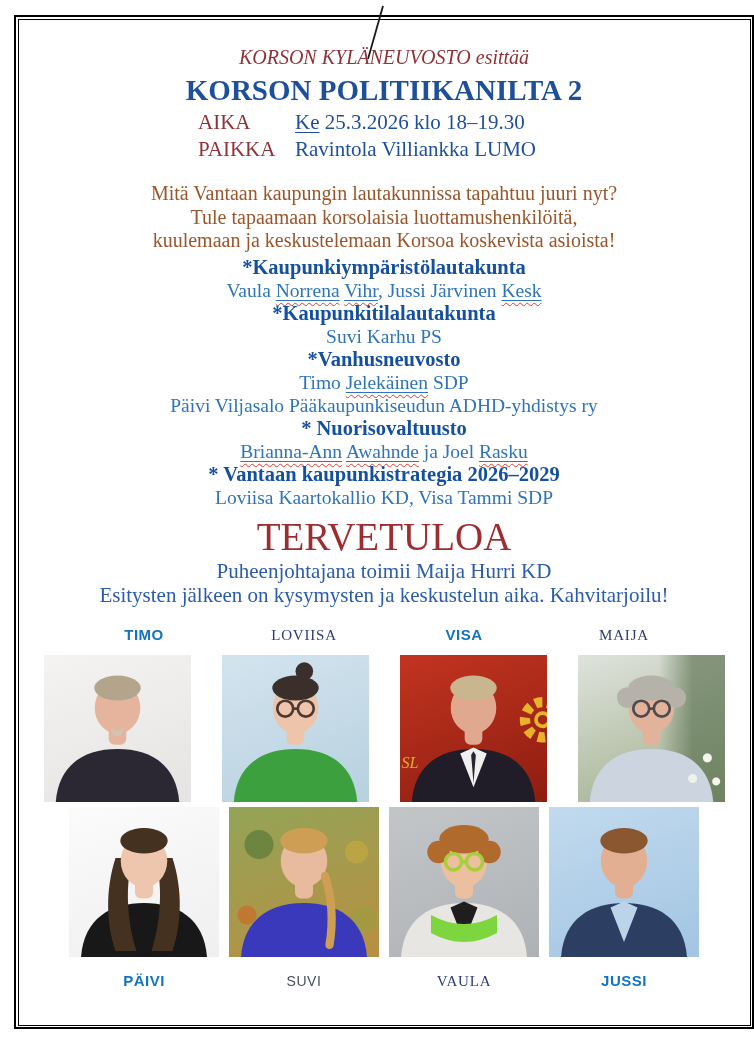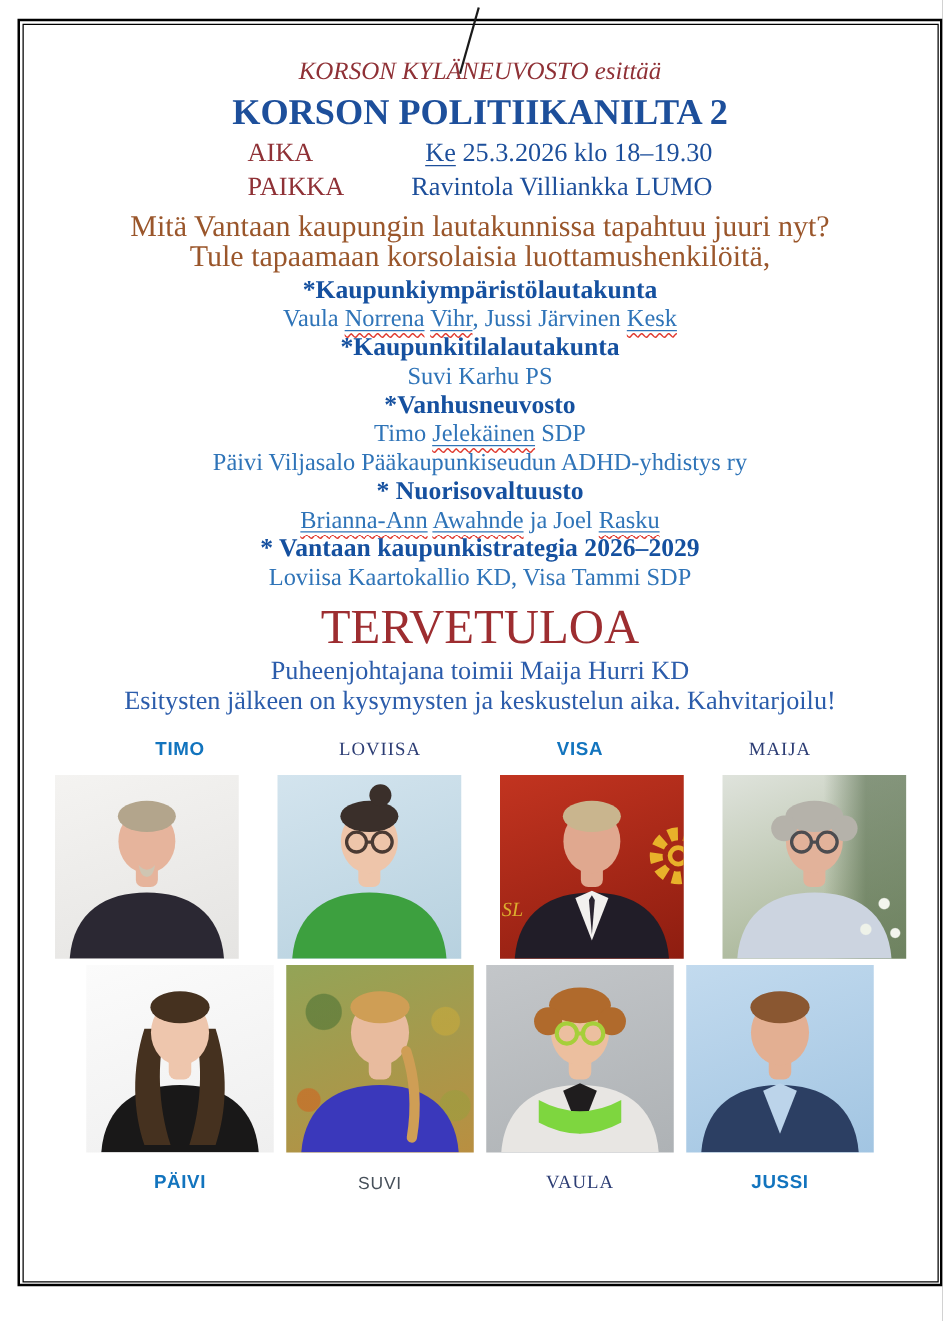--- a/index.html
+++ b/index.html
@@ -9,22 +9,22 @@
   .borderbox{position:absolute;left:14px;top:15px;right:24px;bottom:28px;
              border:2px solid var(--border_black,#000);pointer-events:none;}
   .borderbox::after{content:"";position:absolute;inset:1.5px;border:1px solid var(--border_black,#000);}
   .penmark{position:absolute;left:362px;top:3px;width:28px;height:60px;}
   .content{position:absolute;left:14px;top:15px;right:24px;bottom:28px;text-align:center;overflow:hidden;}
 
   .presents{margin-top:30px;font-style:italic;font-size:20px;line-height:24px;color:var(--maroon);}
   .title{margin-top:3px;font-weight:bold;font-size:29px;line-height:36px;color:var(--title_blue);}
   .meta{width:372px;margin:3px auto 0;display:flex;font-size:21px;line-height:23.5px;text-align:left;}
   .meta .ml{width:97px;color:var(--maroon);}
-  .meta .mv{flex:1;color:var(--title_blue);text-align:right;}
-  .intro{margin-top:10px;font-size:24px;line-height:23.5px;color:var(--body_brown);}
+  .meta .mv{flex:1;color:var(--title_blue);}
+  .intro{margin-top:21px;font-size:20px;line-height:23.5px;color:var(--body_brown);}
   .secs{margin-top:3px;line-height:23px;}
   .sec-h{font-weight:bold;font-size:20.5px;color:var(--header_blue);}
   .sec-m{font-size:19.5px;color:var(--name_blue);}
   .mk{text-decoration:underline;text-decoration-thickness:1px;text-underline-offset:3px;}
   .sq{text-decoration:underline wavy var(--squiggle_red);text-decoration-thickness:1px;
       text-underline-offset:4.5px;text-decoration-skip-ink:none;}
   .welcome{margin-top:5px;font-size:39px;line-height:45px;color:var(--welcome_red);}
   .chair,.closing{font-size:21px;line-height:24px;color:var(--footer_blue);}
 
   .lrow{display:flex;justify-content:center;gap:13px;line-height:18px;}
@@ -89,20 +89,21 @@
       <span class="mv"><span class="mk">Ke</span><span> 25.3.2026 klo 18–19.30</span></span>
     </div>
     <div class="meta">
       <span class="ml">PAIKKA</span>
       <span class="mv">Ravintola Villiankka LUMO</span>
     </div>
 
     <div class="intro">
       <div>Mitä Vantaan kaupungin lautakunnissa tapahtuu juuri nyt?</div>
       <div>Tule tapaamaan korsolaisia luottamushenkilöitä,</div>
+      <div>kuulemaan ja keskustelemaan Korsoa koskevista asioista!</div>
     </div>
 
     <div class="secs">
       <div class="sec-h">*Kaupunkiympäristölautakunta</div>
       <div class="sec-m"><span>Vaula </span><span class="mk"><span class="sq">Norrena</span></span><span> </span><span class="mk"><span class="sq">Vihr</span></span><span>, Jussi Järvinen </span><span class="mk"><span class="sq">Kesk</span></span></div>
 
       <div class="sec-h">*Kaupunkitilalautakunta</div>
       <div class="sec-m"><span>Suvi Karhu PS</span></div>
 
       <div class="sec-h">*Vanhusneuvosto</div>

